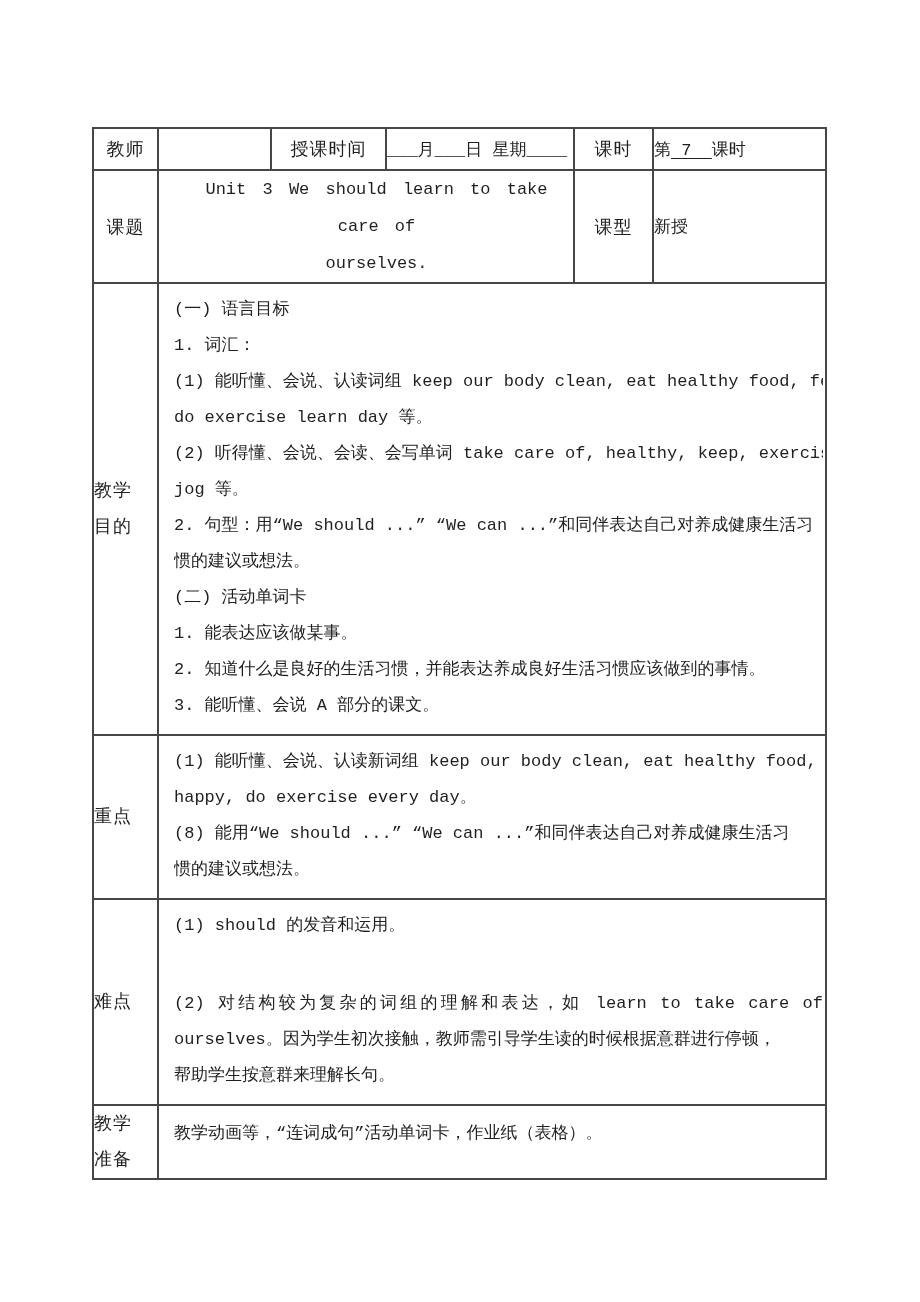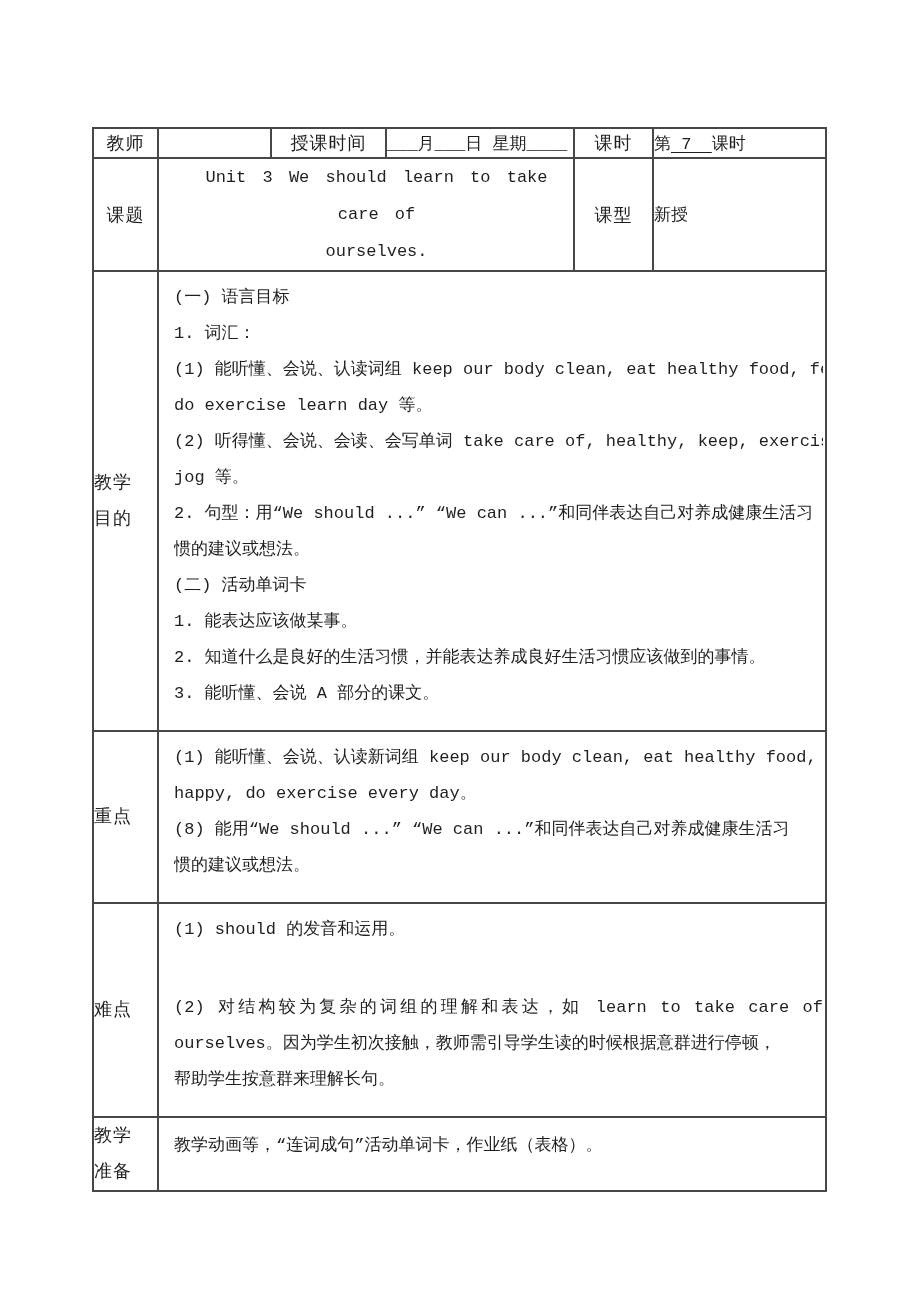--- a/index.html
+++ b/index.html
@@ -39,21 +39,21 @@
     letter-spacing: 1px;
   }
   .center {
     text-align: left;
     vertical-align: middle;
     font-size: 17px;
     margin-left: 32px;
   }
   .content {
     vertical-align: top;
-    padding: 8px 2px 18px 15px;
+    padding: 8px 2px 10px 15px;
     overflow: hidden;
   }
   .content-mid {
     vertical-align: middle;
     padding: 0 2px 16px 15px;
     overflow: hidden;
   }
   .line {
     height: 36px;
     line-height: 36px;
@@ -99,21 +99,21 @@
     <colgroup>
       <col style="width:65px">
       <col style="width:113px">
       <col style="width:115px">
       <col style="width:188px">
       <col style="width:79px">
       <col style="width:173px">
     </colgroup>
 
     <tbody>
-        <tr style="height:30px">
+        <tr style="height:42px">
       <td class="lbl">教师</td>
       <td class="center"></td>
       <td class="lbl">授课时间</td>
       <td class="center">___月___日 星期____</td>
       <td class="lbl">课时</td>
       <td class="center">
         <span>第</span><span class="u">&nbsp;7&nbsp;&nbsp;</span><span>课时</span>
       </td>
     </tr>
 

